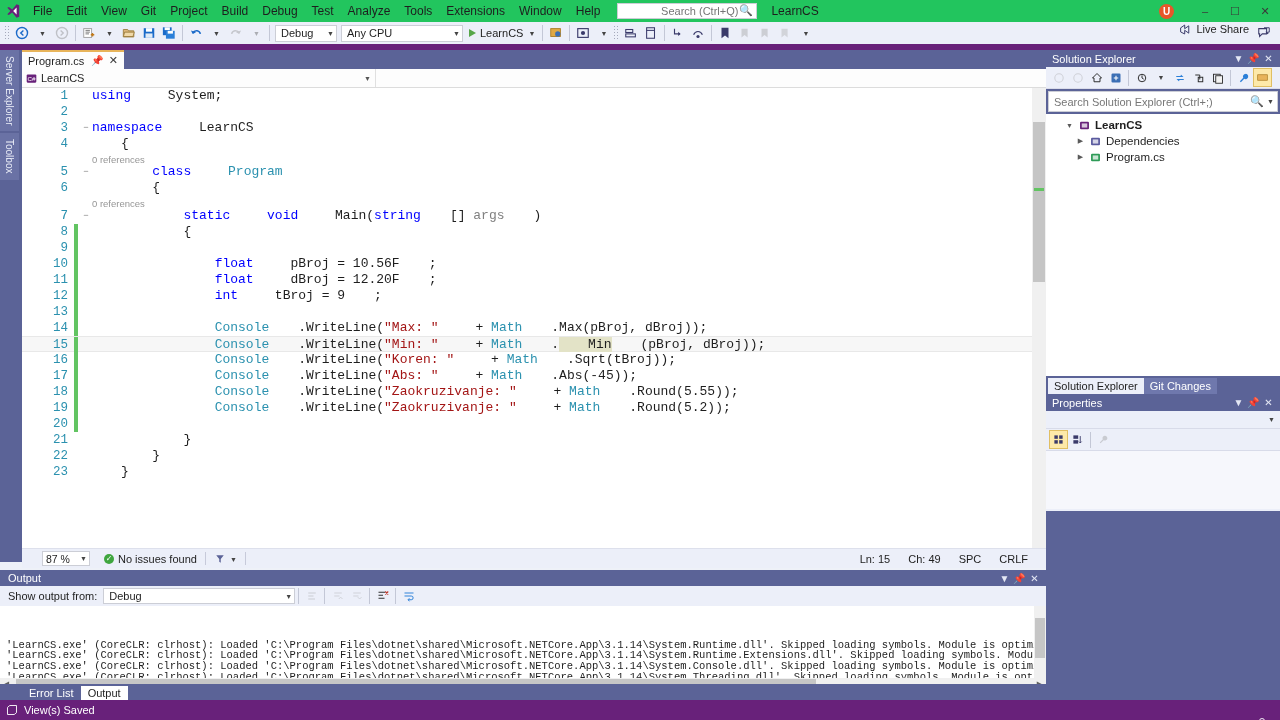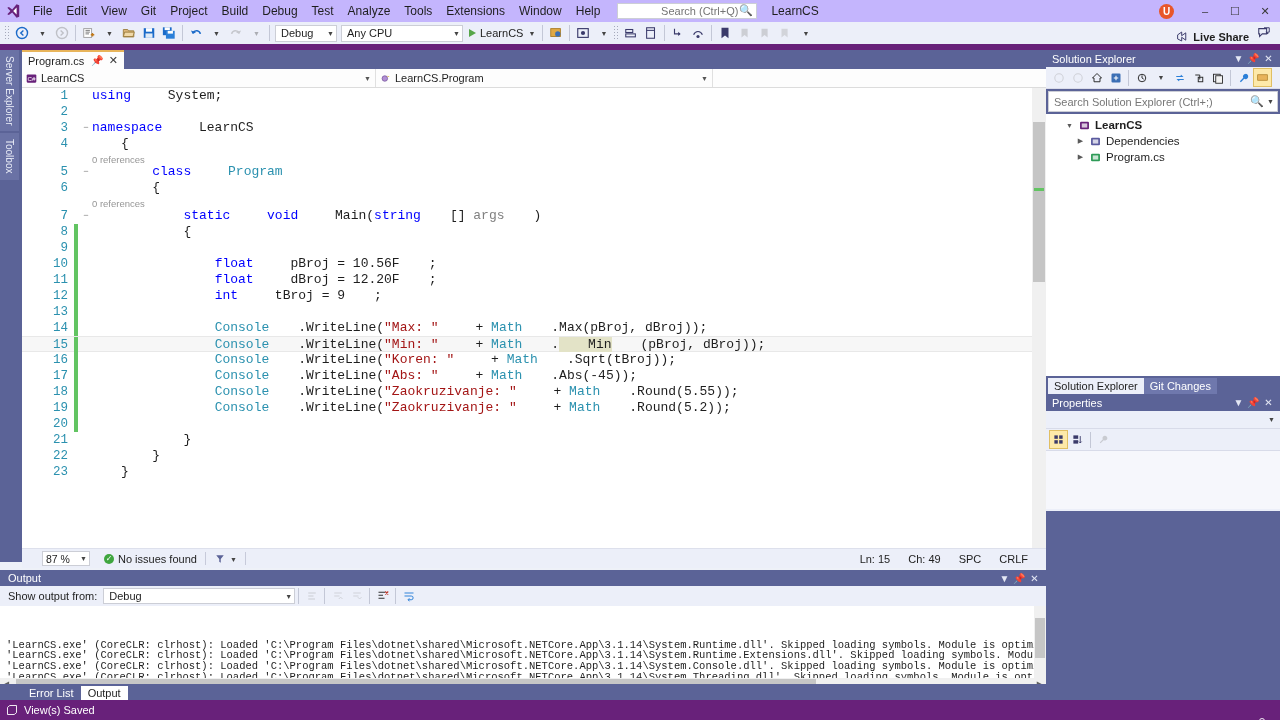--- a/index.html
+++ b/index.html
@@ -10,21 +10,21 @@
     font-size: 12px;
     background: #f5f5f5;
     color: #1e1e1e;
     -webkit-font-smoothing: antialiased;
   }
   #app { position: relative; width: 1280px; height: 720px; background: #eef1f8; }
 
   
   .titlebar {
     position: absolute; top: 0; left: 0; width: 1280px; height: 22px;
-    background: #c4b5fd; display: flex; align-items: center;
+    background: #22c55e; display: flex; align-items: center;
   }
   .vs-logo {
     width: 26px; height: 22px; display: flex; align-items: center; justify-content: center;
   }
   .vs-logo svg { display:block; }
   .menu { display: flex; align-items: center; height: 22px; }
   .menu-item {
     padding: 0 7px; height: 22px; line-height: 22px;
     font-size: 12px; color: #1e1e1e; white-space: nowrap; cursor: default;
   }
@@ -73,21 +73,21 @@
     font-size: 11px; color: #1e1e1e; margin: 0 2px;
   }
   .combo .cv { flex: 1; white-space: nowrap; overflow: hidden; }
   .combo .ca { font-size: 7px; color: #444; padding-left: 4px; }
   .play-tri {
     width: 0; height: 0; border-left: 7px solid #57a64a;
     border-top: 4.5px solid transparent; border-bottom: 4.5px solid transparent;
     margin-right: 4px;
   }
   .runbtn { display: flex; align-items: center; height: 20px; padding: 0 4px; font-size: 11px; }
-  .ls-link { display: flex; align-items: flex-end; font-size: 11px; color: #1e1e1e; padding: 0 5px; height: 20px; font-weight: bold; }
+  .ls-link { display: flex; align-items: flex-start; font-size: 11px; color: #1e1e1e; padding: 0 5px; height: 20px; }
 
   
   .band { position: absolute; top: 44px; left: 0; width: 1280px; height: 6px; background: #68217a; }
 
   
   .rail {
     position: absolute; top: 50px; left: 0; width: 22px; height: 512px;
     background: #5b6397;
   }
   .rail-tab {
@@ -514,30 +514,20 @@
 
     <div class="navbar-row">
       <div class="nav-cell" style="width:354px">
         <span class="nav-ico">
           <svg width="11" height="11" viewBox="0 0 16 16">
               <rect x="1" y="2" width="14" height="12" rx="1.5" fill="#68217a"></rect>
               <text x="8" y="11.5" font-size="9" fill="#fff" text-anchor="middle" font-family="Liberation Sans">C#</text>
             </svg>
         </span>
         <span>LearnCS</span>
-        <span class="arr">▼</span>
-      </div>
-      <div class="nav-cell" style="width:337px">
-        <span class="nav-ico">
-          <svg width="11" height="11" viewBox="0 0 16 16">
-              <circle cx="7" cy="8" r="4" fill="#b28fd4" stroke="#6d4b94"></circle>
-              <path d="M11 4l3 1-3 1" fill="#d3b24a"></path>
-            </svg>
-        </span>
-        <span>LearnCS.Program</span>
         <span class="arr">▼</span>
       </div>
     </div>
 
     <div class="code-area">
       <div class="code-scroll" id="code-scroll">
         <div class="code-lines" id="code-lines"><div class="cl"><span class="ln">1</span><span class="chgbar"></span><span class="fold"></span><span class="codetxt"><span class="kw">using</span><span class="id"> System;</span></span></div><div class="cl"><span class="ln">2</span><span class="chgbar"></span><span class="fold"></span><span class="codetxt"></span></div><div class="cl"><span class="ln">3</span><span class="chgbar"></span><span class="fold">−</span><span class="codetxt"><span class="kw">namespace</span><span class="id"> LearnCS</span></span></div><div class="cl"><span class="ln">4</span><span class="chgbar"></span><span class="fold"></span><span class="codetxt"><span class="id">{</span></span></div><div class="cl" style="height: 12px;"><span class="codelens" style="margin-left: 70px;">0 references</span></div><div class="cl"><span class="ln">5</span><span class="chgbar"></span><span class="fold">−</span><span class="codetxt"><span class="id">    </span><span class="kw">class</span><span class="id"> </span><span class="cls">Program</span></span></div><div class="cl"><span class="ln">6</span><span class="chgbar"></span><span class="fold"></span><span class="codetxt"><span class="id">    {</span></span></div><div class="cl" style="height: 12px;"><span class="codelens" style="margin-left: 70px;">0 references</span></div><div class="cl"><span class="ln">7</span><span class="chgbar"></span><span class="fold">−</span><span class="codetxt"><span class="id">        </span><span class="kw">static</span><span class="id"> </span><span class="kw">void</span><span class="id"> Main(</span><span class="kw">string</span><span class="id">[] </span><span class="par">args</span><span class="id">)</span></span></div><div class="cl"><span class="ln">8</span><span class="chgbar saved"></span><span class="fold"></span><span class="codetxt"><span class="id">        {</span></span></div><div class="cl"><span class="ln">9</span><span class="chgbar saved"></span><span class="fold"></span><span class="codetxt"></span></div><div class="cl"><span class="ln">10</span><span class="chgbar saved"></span><span class="fold"></span><span class="codetxt"><span class="id">            </span><span class="kw">float</span><span class="id"> pBroj = </span><span class="num">10.56F</span><span class="id">;</span></span></div><div class="cl"><span class="ln">11</span><span class="chgbar saved"></span><span class="fold"></span><span class="codetxt"><span class="id">            </span><span class="kw">float</span><span class="id"> dBroj = </span><span class="num">12.20F</span><span class="id">;</span></span></div><div class="cl"><span class="ln">12</span><span class="chgbar saved"></span><span class="fold"></span><span class="codetxt"><span class="id">            </span><span class="kw">int</span><span class="id"> tBroj = </span><span class="num">9</span><span class="id">;</span></span></div><div class="cl"><span class="ln">13</span><span class="chgbar saved"></span><span class="fold"></span><span class="codetxt"></span></div><div class="cl"><span class="ln">14</span><span class="chgbar saved"></span><span class="fold"></span><span class="codetxt"><span class="id">            </span><span class="typ">Console</span><span class="id">.WriteLine(</span><span class="str">"Max: "</span><span class="id"> + </span><span class="typ">Math</span><span class="id">.Max(pBroj, dBroj));</span></span></div><div class="cl" style="background: rgb(247, 247, 247); width: 1010px; border-top: 1px solid rgb(232, 232, 232); border-bottom: 1px solid rgb(232, 232, 232);"><span class="ln">15</span><span class="chgbar saved"></span><span class="fold"></span><span class="codetxt"><span class="id">            </span><span class="typ">Console</span><span class="id">.WriteLine(</span><span class="str">"Min: "</span><span class="id"> + </span><span class="typ">Math</span><span class="id">.</span><span class="id hl-word">Min</span><span class="id">(pBroj, dBroj));</span></span></div><div class="cl"><span class="ln">16</span><span class="chgbar saved"></span><span class="fold"></span><span class="codetxt"><span class="id">            </span><span class="typ">Console</span><span class="id">.WriteLine(</span><span class="str">"Koren: "</span><span class="id"> + </span><span class="typ">Math</span><span class="id">.Sqrt(tBroj));</span></span></div><div class="cl"><span class="ln">17</span><span class="chgbar saved"></span><span class="fold"></span><span class="codetxt"><span class="id">            </span><span class="typ">Console</span><span class="id">.WriteLine(</span><span class="str">"Abs: "</span><span class="id"> + </span><span class="typ">Math</span><span class="id">.Abs(-45));</span></span></div><div class="cl"><span class="ln">18</span><span class="chgbar saved"></span><span class="fold"></span><span class="codetxt"><span class="id">            </span><span class="typ">Console</span><span class="id">.WriteLine(</span><span class="str">"Zaokruzivanje: "</span><span class="id"> + </span><span class="typ">Math</span><span class="id">.Round(5.55));</span></span></div><div class="cl"><span class="ln">19</span><span class="chgbar saved"></span><span class="fold"></span><span class="codetxt"><span class="id">            </span><span class="typ">Console</span><span class="id">.WriteLine(</span><span class="str">"Zaokruzivanje: "</span><span class="id"> + </span><span class="typ">Math</span><span class="id">.Round(5.2));</span></span></div><div class="cl"><span class="ln">20</span><span class="chgbar saved"></span><span class="fold"></span><span class="codetxt"></span></div><div class="cl"><span class="ln">21</span><span class="chgbar"></span><span class="fold"></span><span class="codetxt"><span class="id">        }</span></span></div><div class="cl"><span class="ln">22</span><span class="chgbar"></span><span class="fold"></span><span class="codetxt"><span class="id">    }</span></span></div><div class="cl"><span class="ln">23</span><span class="chgbar"></span><span class="fold"></span><span class="codetxt"><span class="id">}</span></span></div></div>
       </div>
     </div>
 

